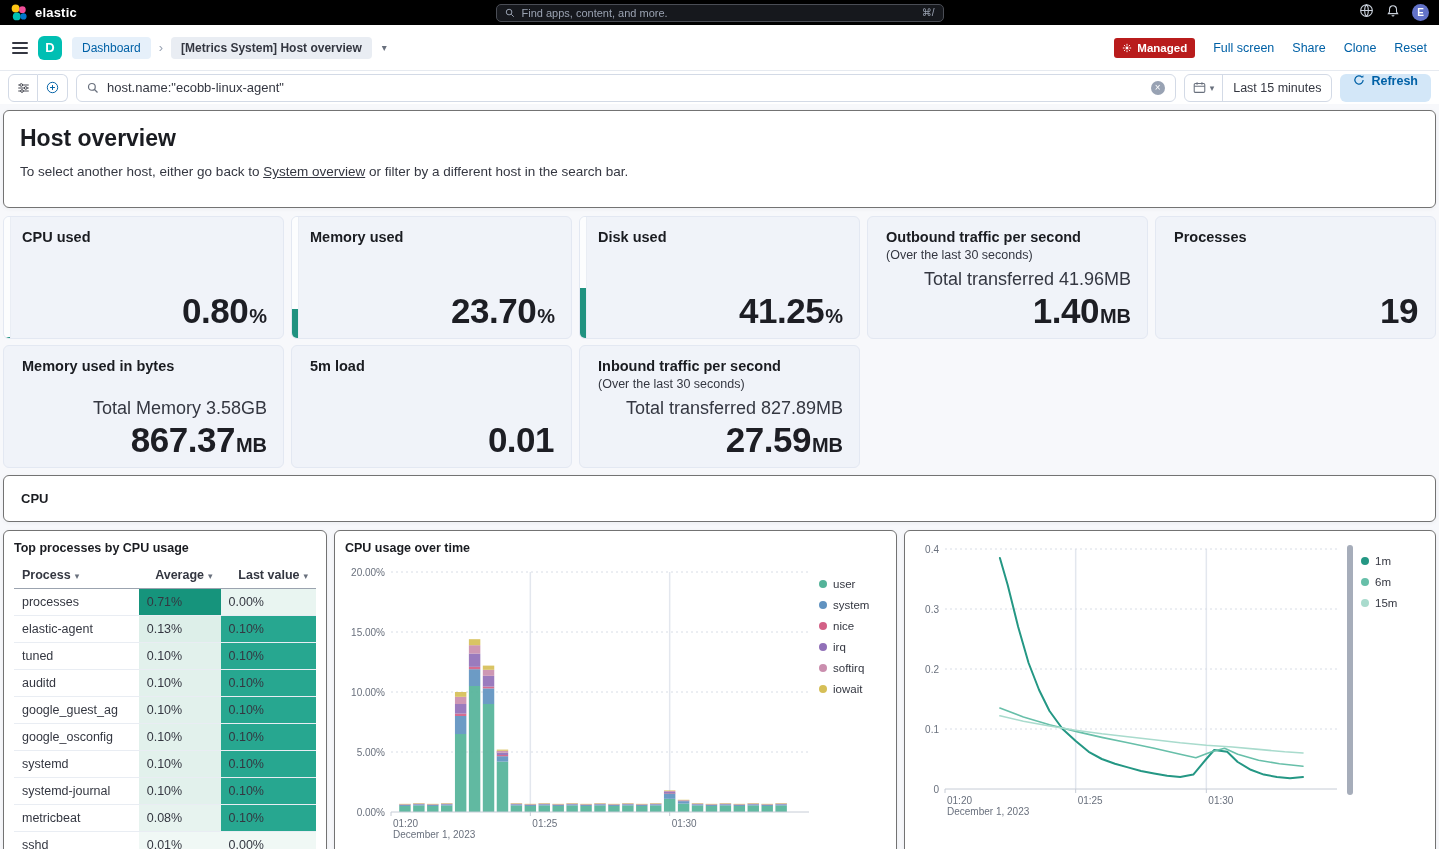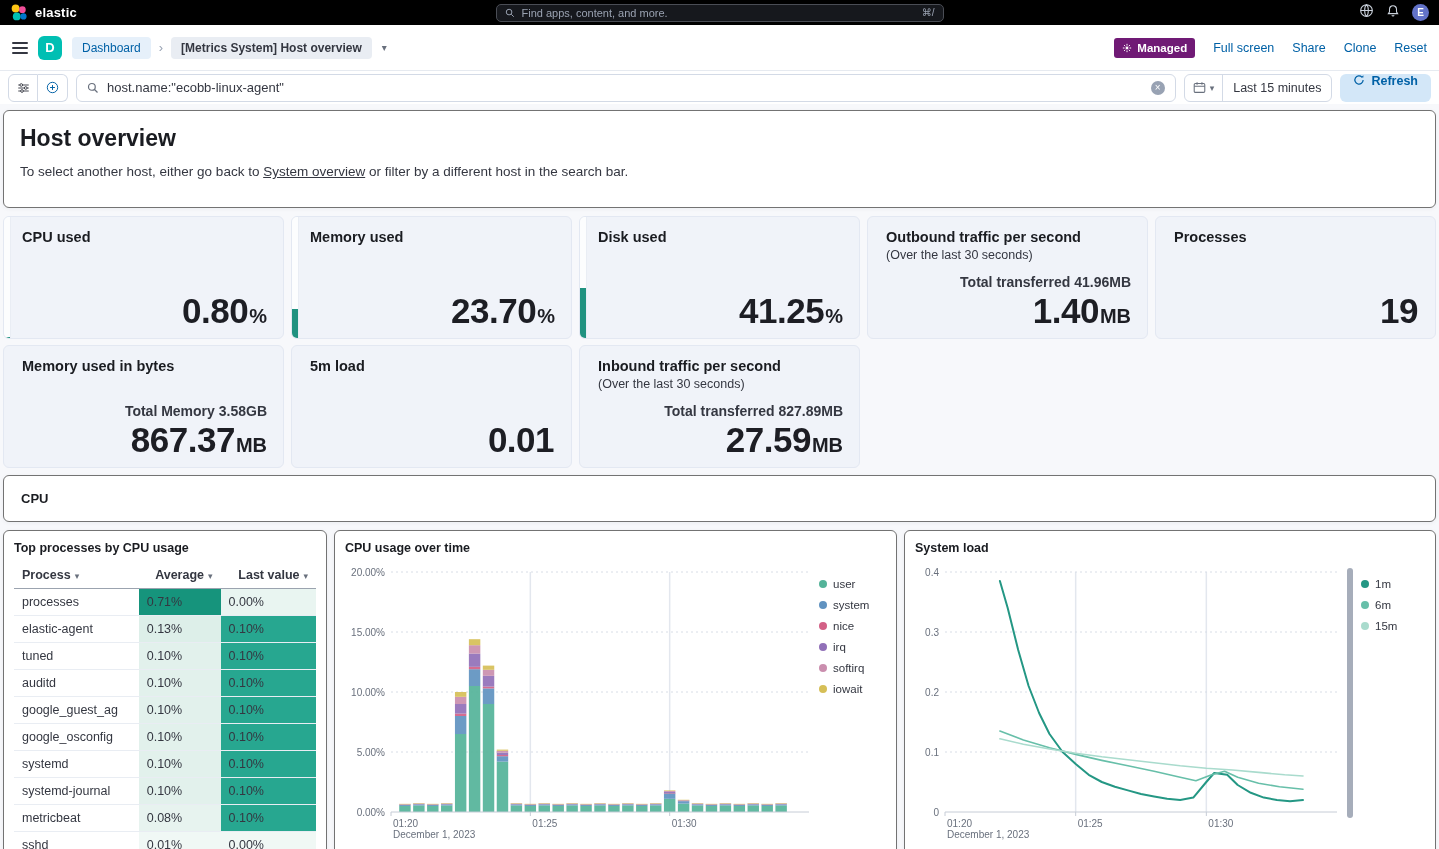--- a/index.html
+++ b/index.html
@@ -24,21 +24,21 @@
   .hamburger span { height:2px; background:#343741; border-radius:1px; }
   .space-badge { width:24px; height:24px; border-radius:6px; background:#00bfb3; color:#fff; font-weight:700; font-size:13px;
     display:flex; align-items:center; justify-content:center; }
   .crumb { height:22px; display:inline-flex; align-items:center; padding:0 10px; border-radius:4px; font-size:12px; }
   .crumb-link { background:#e6f0fa; color:#0061a6; font-weight:500; cursor:pointer; }
   .crumb-sep { color:#98a2b3; font-size:13px; margin:0 -2px; }
   .crumb-current { background:#e9edf3; color:#343741; font-weight:600; }
   .crumb-caret { color:#69707d; font-size:10px; cursor:pointer; }
   .nav-right { margin-left:auto; display:flex; align-items:center; gap:18px; }
   .managed-badge { display:inline-flex; align-items:center; gap:5px; height:20px; padding:0 8px; border-radius:3px;
-    background:#701a75; color:#fff; font-size:11.5px; font-weight:600; }
+    background:#b91c1c; color:#fff; font-size:11.5px; font-weight:600; }
   .nav-action { color:#0061a6; font-size:12.5px; font-weight:400; text-decoration:none; cursor:pointer; }
 
   
   .filter-bar { height:33px; background:#fff; display:flex; align-items:center; gap:8px; padding:0 8px; }
   .btn-group { display:flex; }
   .icon-btn { width:30px; height:28px; background:#fff; border:1px solid #d3dae6; display:flex; align-items:center; justify-content:center; cursor:pointer; }
   .icon-btn:first-child { border-radius:6px 0 0 6px; }
   .icon-btn:last-child { border-radius:0 6px 6px 0; border-left:none; }
   .query-bar { flex:1; height:28px; border:1px solid #d3dae6; border-radius:6px; background:#fff; display:flex; align-items:center; gap:8px; padding:0 10px; }
   .query-text { font-size:13px; color:#343741; }
@@ -59,21 +59,21 @@
   .overview-desc { font-size:13.5px; margin-top:12px; color:#343741; }
   .overview-desc a { color:#343741; text-decoration:underline; cursor:pointer; }
 
   .metrics-grid { display:grid; grid-template-columns:repeat(5,1fr); gap:6px 7px; grid-auto-rows:123px; margin-top:8px; }
   .metric-panel { position:relative; background:#f0f3f9; border:1px solid #e3e8f2; border-radius:6px; padding:12px 16px 10px 18px;
     display:flex; flex-direction:column; overflow:hidden; }
   .metric-track { position:absolute; left:0; top:0; bottom:0; width:7px; background:#fcfdfe; border-right:1px solid #e9edf4; }
   .metric-fill { position:absolute; bottom:0; left:0; right:0; background:#209280; }
   .metric-title { font-size:14.5px; font-weight:700; color:#1a1c21; }
   .metric-subtitle { font-size:12.5px; color:#343741; margin-top:3px; }
-  .metric-secondary { align-self:flex-end; font-size:14px; color:#343741; margin-bottom:3px;font-weight:bold; }
+  .metric-secondary { align-self:flex-end; font-size:18px; color:#343741; margin-bottom:3px; }
   .metric-spacer { flex:1; }
   .metric-value-row { align-self:flex-end; display:flex; align-items:baseline; line-height:1; }
   .metric-value { font-size:35px; font-weight:700; color:#1d1e24; letter-spacing:-.5px; }
   .metric-unit { font-size:20px; font-weight:700; color:#1d1e24; margin-left:1px; }
 
   .section-panel { margin-top:7px; height:47px; display:flex; align-items:center; padding:0 17px; }
   .section-title { font-size:13px; font-weight:700; color:#1a1c21; }
 
   .bottom-grid { margin-top:8px; display:grid; grid-template-columns:324px 563px 1fr; gap:7px; height:380px; }
   .bottom-grid .panel { overflow:hidden; }
@@ -557,21 +557,20 @@
             </li>
             <li>
               <span class="dot" style="background: rgb(214, 191, 87);"></span>
               <span>iowait</span>
             </li>
           </ul>
       </div>
     </section>
 
     <section class="panel chart-panel">
-      <div class="panel-title">System load</div>
       <div class="chart-body">
         <svg id="load-plot" width="430" height="282">
             <line x1="160.66666666666666" x2="160.66666666666666" y1="8" y2="248" stroke="#e3e7ee" stroke-width="1.5"></line>
             <line x1="291.3333333333333" x2="291.3333333333333" y1="8" y2="248" stroke="#e3e7ee" stroke-width="1.5"></line>
             <text x="24" y="251.5" text-anchor="end" class="axis-label">0</text>
             <line x1="30" x2="422" y1="188" y2="188" stroke="#d8dde6" stroke-width="1" stroke-dasharray="2,3"></line>
             <text x="24" y="191.5" text-anchor="end" class="axis-label">0.1</text>
             <line x1="30" x2="422" y1="128" y2="128" stroke="#d8dde6" stroke-width="1" stroke-dasharray="2,3"></line>
             <text x="24" y="131.5" text-anchor="end" class="axis-label">0.2</text>
             <line x1="30" x2="422" y1="68" y2="68" stroke="#d8dde6" stroke-width="1" stroke-dasharray="2,3"></line>

